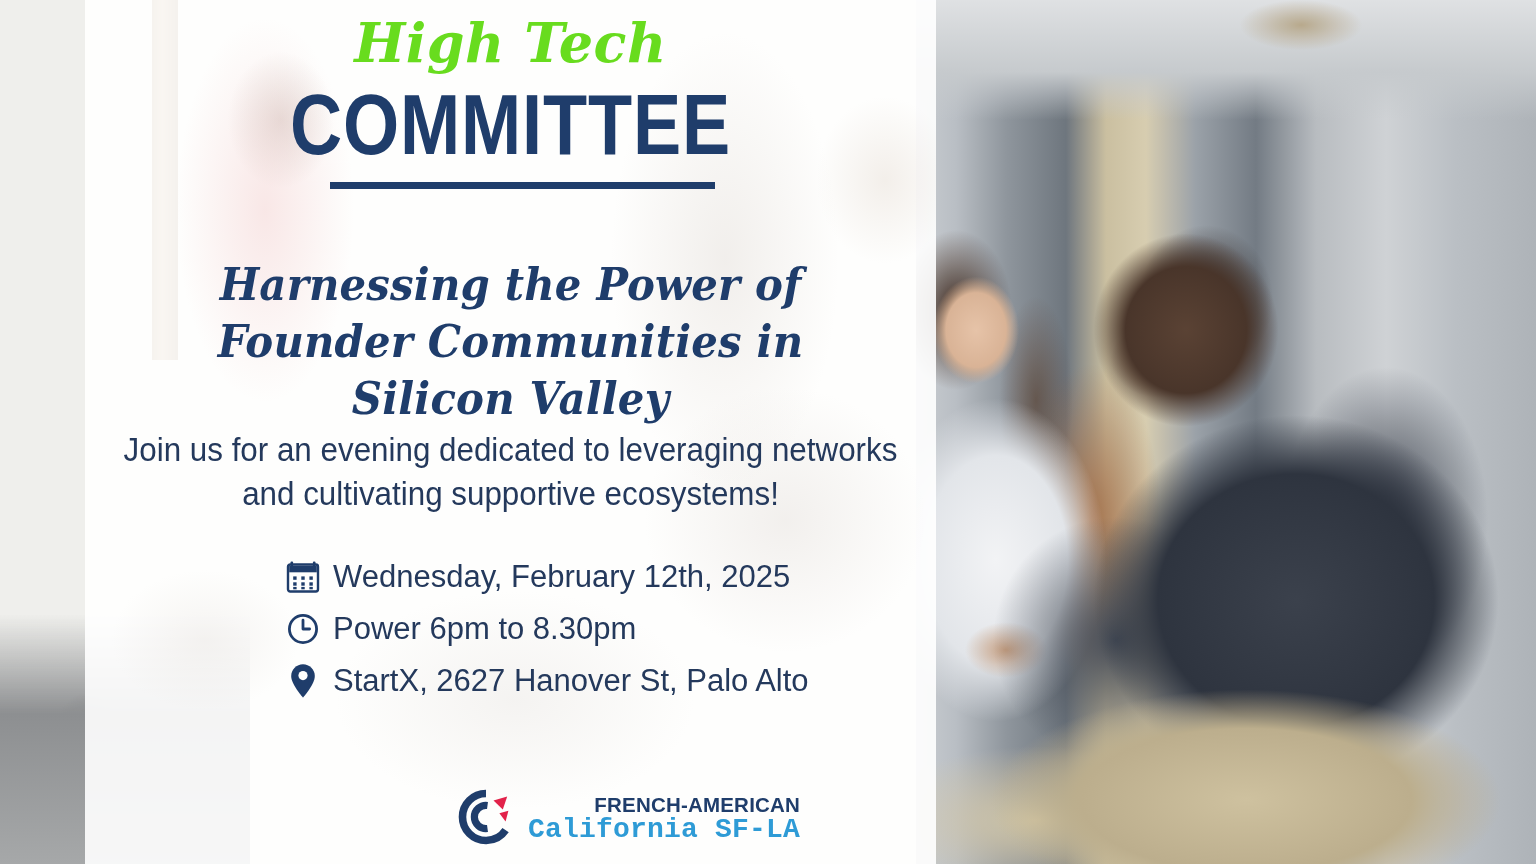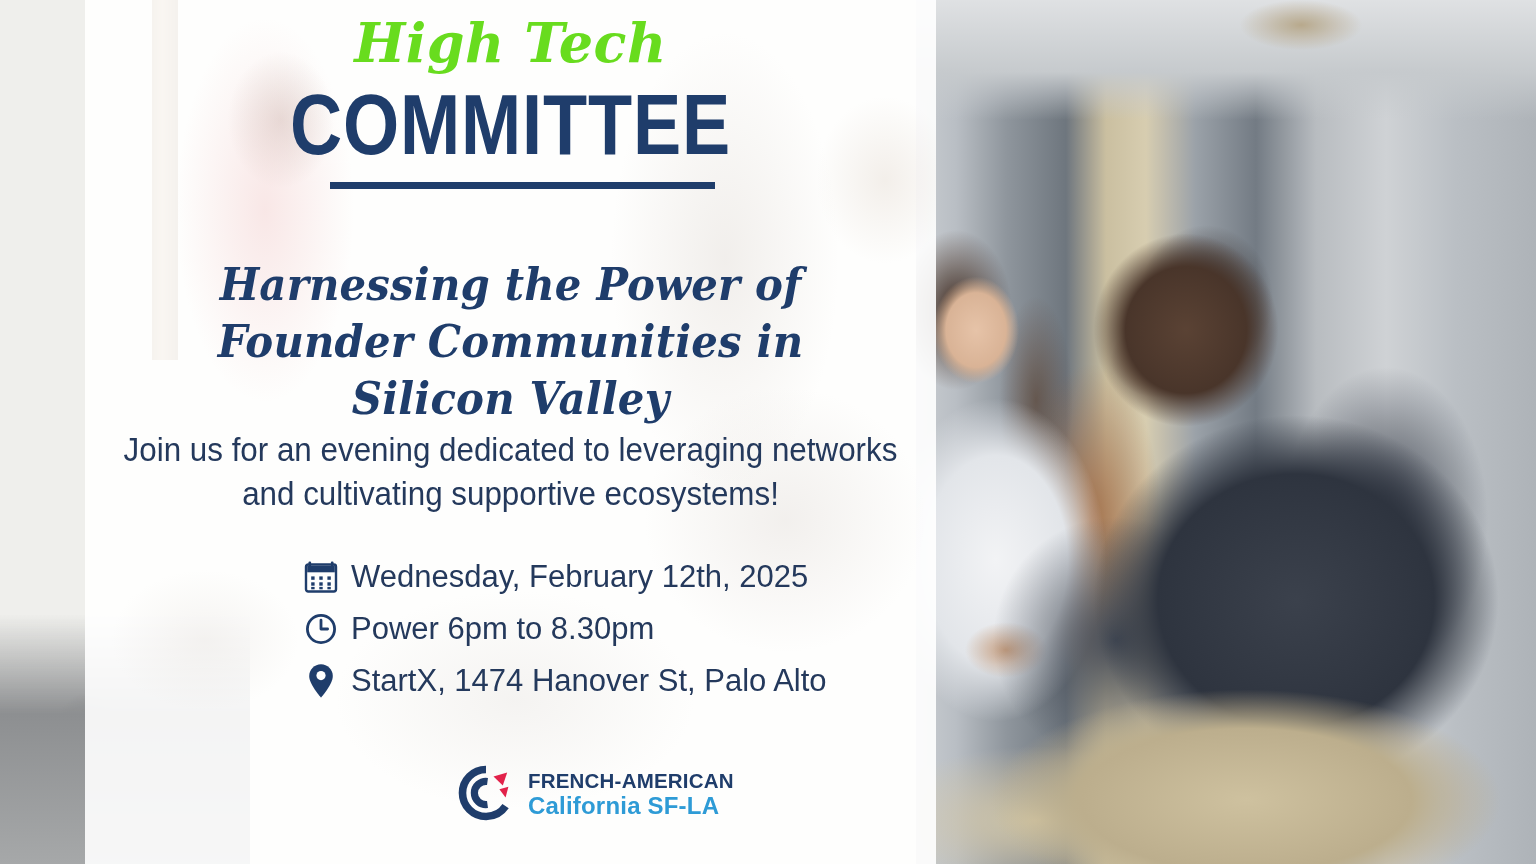--- a/index.html
+++ b/index.html
@@ -161,55 +161,55 @@
     text-align:center;
     font-family:"Liberation Sans", sans-serif;
     font-weight:400;
     font-size:33px; line-height:44px;
     color:#24395c;
     transform:scaleX(.95);
   }
 
   
   .details {
-    position:absolute; left:216px; top:552px; width:600px;
+    position:absolute; left:198px; top:552px; width:600px;
   }
   .detail-row {
     display:flex; align-items:center;
     height:50px; margin-bottom:2px;
   }
   .detail-ico {
     width:40px; min-width:40px; height:40px;
     display:flex; align-items:center; justify-content:center;
     margin-right:10px;
   }
   .detail-ico svg { display:block; }
   .detail-txt {
     font-family:"Liberation Sans", sans-serif;
     font-size:31px; line-height:34px;
     color:#24395c;
     white-space:nowrap;
   }
 
   
   .logo {
-    position:absolute; left:372px; top:764px;
-    display:flex; align-items:center;
+    position:absolute; left:372px; top:788px;
+    display:flex; align-items:center;text-align:right;
   }
   .logo-mark { width:58px; height:58px; margin-right:13px; }
   .logo-mark svg { display:block; }
   .logo-text { display:flex; flex-direction:column; }
   .logo-l1, .logo-l2 {
     font-family:"Liberation Sans", sans-serif;
     font-weight:700; font-size:20.5px; line-height:24px;
     letter-spacing:.2px; color:#1f3d6b;
   }
   .logo-l3 {
-    font-family:Liberation Sans, sans-serif;
-    font-weight:700; font-size:24px; line-height:25px;
+    font-family:Liberation Mono, monospace;
+    font-weight:700; font-size:28px; line-height:25px;
     letter-spacing:.2px; color:#2e9bd6;
   }
 </style>
 </head>
 <body>
 
 <div id="flyer">
 
   <div class="photo-left">
     <div class="blindpost"></div>
@@ -272,21 +272,21 @@
           <span class="detail-txt">Power 6pm to 8.30pm</span>
         </div>
 
         <div class="detail-row">
           <span class="detail-ico">
             <svg width="34" height="38" viewBox="0 0 34 38" aria-hidden="true">
               <path d="M17 2.2c-6.5 0-11.8 5.2-11.8 11.7 0 8.6 11.8 21.6 11.8 21.6s11.8-13 11.8-21.6C28.8 7.4 23.5 2.2 17 2.2z" fill="#1f3d6b"></path>
               <circle cx="17" cy="13.6" r="4.6" fill="#ffffff"></circle>
             </svg>
           </span>
-          <span class="detail-txt">StartX, 1474 Hanover St, Palo Alto</span>
+          <span class="detail-txt">StartX, 2627 Hanover St, Palo Alto</span>
         </div>
 
       </div>
 
       <div class="logo">
         <span class="logo-mark">
           <svg width="58" height="58" viewBox="0 0 58 58" aria-hidden="true">
             <path d="M29 5.5 A23.5 23.5 0 1 0 29 52.5 A23.5 23.5 0 0 0 48.6 42.2" fill="none" stroke="#1f3d6b" stroke-width="7.6" stroke-linecap="butt"></path>
             <path d="M30.5 17.5 A11.6 11.6 0 1 0 30.5 40.5" fill="none" stroke="#1f3d6b" stroke-width="7.2" stroke-linecap="butt"></path>
             <path d="M36.5 12.4 L50.2 8.6 L45.8 21.6 Z" fill="#e2224a"></path>

